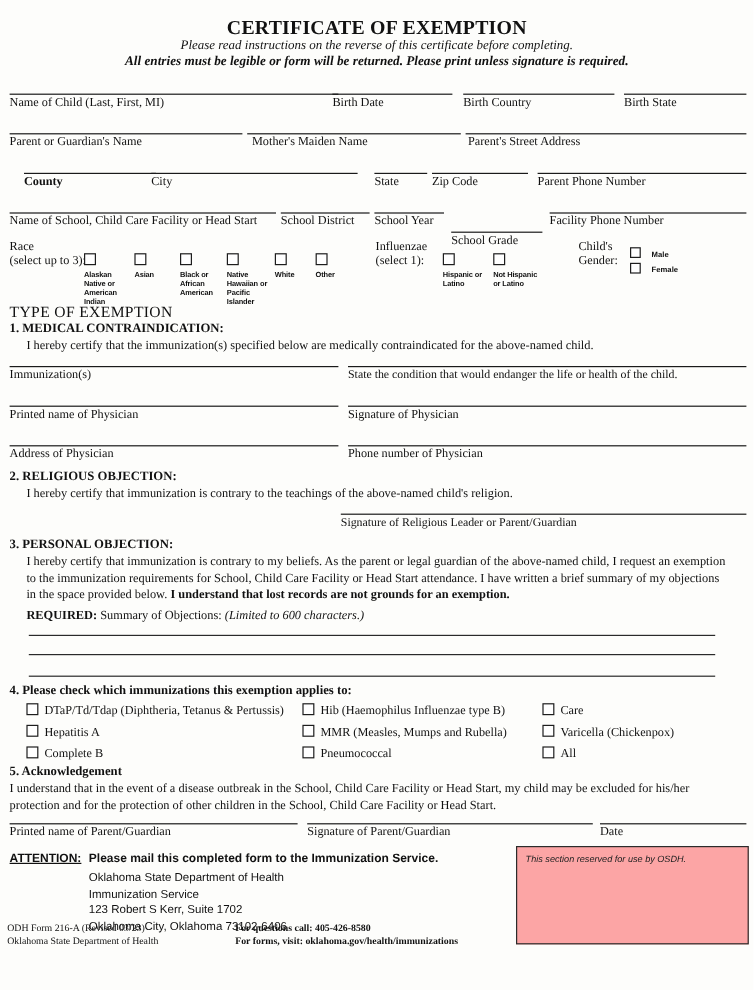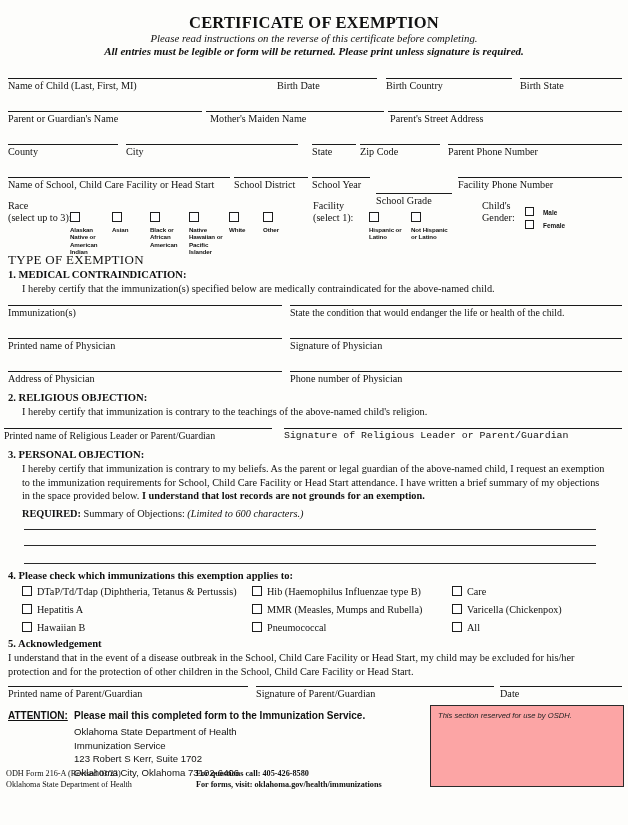--- a/index.html
+++ b/index.html
@@ -214,21 +214,21 @@
   </div>
   <div class="fld" style="left:206px; top:111px; width:178px;">
     <div class="rule"></div>
     <div class="cap" style="padding-left:4px;">Mother's Maiden Name</div>
   </div>
   <div class="fld" style="left:388px; top:111px; width:234px;">
     <div class="rule"></div>
     <div class="cap" style="padding-left:2px;">Parent's Street Address</div>
   </div>
 
-  <div class="fld" style="left:8px; top:144px; width:110px;">
+  <div class="fld" style="left:20px; top:144px; width:110px;font-weight:bold;">
     <div class="rule"></div>
     <div class="cap">County</div>
   </div>
   <div class="fld" style="left:126px; top:144px; width:172px;">
     <div class="rule"></div>
     <div class="cap">City</div>
   </div>
   <div class="fld" style="left:312px; top:144px; width:44px;">
     <div class="rule"></div>
     <div class="cap">State</div>
@@ -287,21 +287,21 @@
   <div class="race-col" style="left:229px; top:207px; width:30px;">
     <div class="cbw"><span class="cb"></span></div>
     <div class="tiny">White</div>
   </div>
   <div class="race-col" style="left:263px; top:207px; width:30px;">
     <div class="cbw"><span class="cb"></span></div>
     <div class="tiny">Other</div>
   </div>
 
   <div class="demo lbl-2l" style="left:313px; top:200px;">
-    <div>Facility</div>
+    <div>Influenzae</div>
     <div>(select 1):</div>
   </div>
   <div class="race-col" style="left:369px; top:207px; width:40px;">
     <div class="cbw"><span class="cb"></span></div>
     <div class="tiny">Hispanic or Latino</div>
   </div>
   <div class="race-col" style="left:411px; top:207px; width:44px;">
     <div class="cbw"><span class="cb"></span></div>
     <div class="tiny">Not Hispanic or Latino</div>
   </div>
@@ -347,25 +347,21 @@
     <div class="cap">Address of Physician</div>
   </div>
   <div class="fld thin" style="left:290px; top:371px; width:332px;">
     <div class="rule"></div>
     <div class="cap">Phone number of Physician</div>
   </div>
 
   <div class="sec-h" style="left:8px; top:392px;">2.  RELIGIOUS OBJECTION:</div>
   <div class="body-t" style="left:22px; top:405px; width:596px;">I hereby certify that immunization is contrary to the teachings of the above-named child's religion.</div>
 
-  <div class="fld thin" style="left:4px; top:428px; width:268px;">
-    <div class="rule"></div>
-    <div class="cap" style="font-size:9.9px;">Printed name of Religious Leader or Parent/Guardian</div>
-  </div>
-  <div class="fld thin" style="left:284px; top:428px; width:338px;font-family:Liberation Mono, monospace;">
+  <div class="fld thin" style="left:284px; top:428px; width:338px;">
     <div class="rule"></div>
     <div class="cap" style="font-size:9.9px;">Signature of Religious Leader or Parent/Guardian</div>
   </div>
 
   <div class="sec-h" style="left:8px; top:449px;">3.  PERSONAL OBJECTION:</div>
   <div class="body-t" style="left:22px; top:462px; width:584px;">
     <span>I hereby certify that immunization is contrary to my beliefs. As the parent or legal guardian of the above-named child, I request an exemption to the immunization requirements for School, Child Care Facility or Head Start attendance. I have written a brief summary of my objections in the space provided below. </span><b>I understand that lost records are not grounds for an exemption.</b>
   </div>
 
   <div class="body-t" style="left:22px; top:507px;">
@@ -378,21 +374,21 @@
 
   <div class="sec-h" style="left:8px; top:570px;">4.  Please check which immunizations this exemption applies to:</div>
 
   <div class="chk-item" style="left:22px; top:586px;">
     <span class="cb"></span><span>DTaP/Td/Tdap (Diphtheria, Tetanus &amp; Pertussis)</span>
   </div>
   <div class="chk-item" style="left:22px; top:604px;">
     <span class="cb"></span><span>Hepatitis A</span>
   </div>
   <div class="chk-item" style="left:22px; top:622px;">
-    <span class="cb"></span><span>Hawaiian B</span>
+    <span class="cb"></span><span>Complete B</span>
   </div>
 
   <div class="chk-item" style="left:252px; top:586px;">
     <span class="cb"></span><span>Hib (Haemophilus Influenzae type B)</span>
   </div>
   <div class="chk-item" style="left:252px; top:604px;">
     <span class="cb"></span><span>MMR (Measles, Mumps and Rubella)</span>
   </div>
   <div class="chk-item" style="left:252px; top:622px;">
     <span class="cb"></span><span>Pneumococcal</span>

